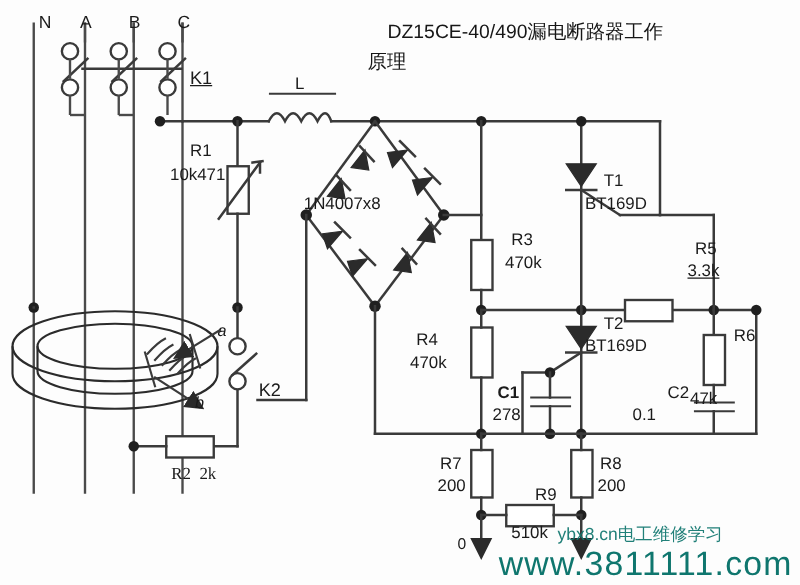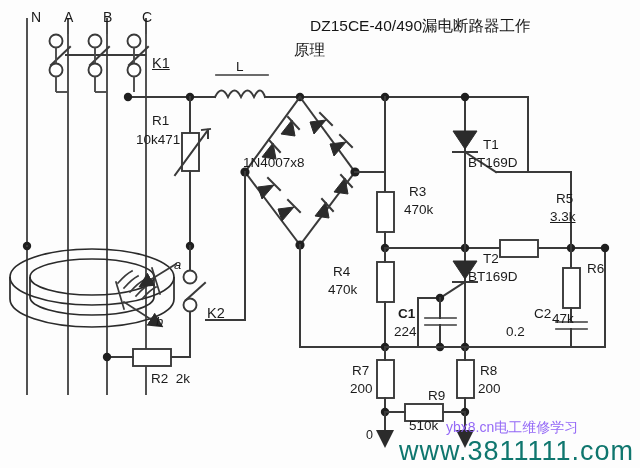--- a/index.html
+++ b/index.html
@@ -61,21 +61,21 @@
     letter-spacing: 1px;
     white-space: pre;
     font-weight: 400;
   }
   .wm-grey {
     position: absolute;
     left: 446px;
     top: 419px;
     font-family: "Liberation Sans", "DejaVu Sans", sans-serif;
     font-size: 14px;
-    color: #8b5cf6;
+    color: #0f766e;
     white-space: pre;
     opacity: 0.92;
   }
 </style>
 </head>
 <body>
 
 <div id="root">
 
   <svg id="schematic" viewBox="0 0 640 468">
@@ -361,35 +361,35 @@
   <div class="lbl ref" style="left:483px; top:251px;">T2</div>
   <div class="lbl ref" style="left:468px; top:269px;">BT169D</div>
 
   <div class="lbl ref" style="left:556px; top:191px;">R5</div>
   <div class="lbl ref" style="left:550px; top:209px;text-decoration:underline;">3.3k</div>
 
   <div class="lbl ref" style="left:556px; top:261px;margin-left:31px;">R6</div>
   <div class="lbl ref" style="left:552px; top:279px;margin-top:32px;">47k</div>
 
   <div class="lbl ref" style="left:506px; top:306px;margin-left:28px;">C2</div>
-  <div class="lbl ref" style="left:506px; top:324px;">0.2</div>
+  <div class="lbl ref" style="left:506px; top:324px;">0.1</div>
 
   <div class="lbl ref" style="left:398px; top:306px;font-weight:bold;">C1</div>
-  <div class="lbl ref" style="left:394px; top:324px;">224</div>
+  <div class="lbl ref" style="left:394px; top:324px;">278</div>
 
   <div class="lbl ref" style="left:352px; top:363px;">R7</div>
   <div class="lbl ref" style="left:350px; top:381px;">200</div>
 
   <div class="lbl ref" style="left:480px; top:363px;">R8</div>
   <div class="lbl ref" style="left:478px; top:381px;">200</div>
 
   <div class="lbl ref" style="left:428px; top:388px;">R9</div>
   <div class="lbl ref" style="left:409px; top:418px;">510k</div>
 
-  <div class="lbl ref" style="left:151px; top:371px;">R2  2k</div>
+  <div class="lbl ref" style="left:137px; top:371px;font-family:Liberation Serif, serif;">R2  2k</div>
 
   <div class="lbl node-ab" style="left:174px; top:258px;">a</div>
   <div class="lbl node-ab" style="left:156px; top:315px;">b</div>
 
   <div class="lbl tiny" style="left:366px; top:428px;">0</div>
 
   <div class="wm-blue">www.3811111.com</div>
   <div class="wm-grey">ybx8.cn电工维修学习</div>
 
 </div>

